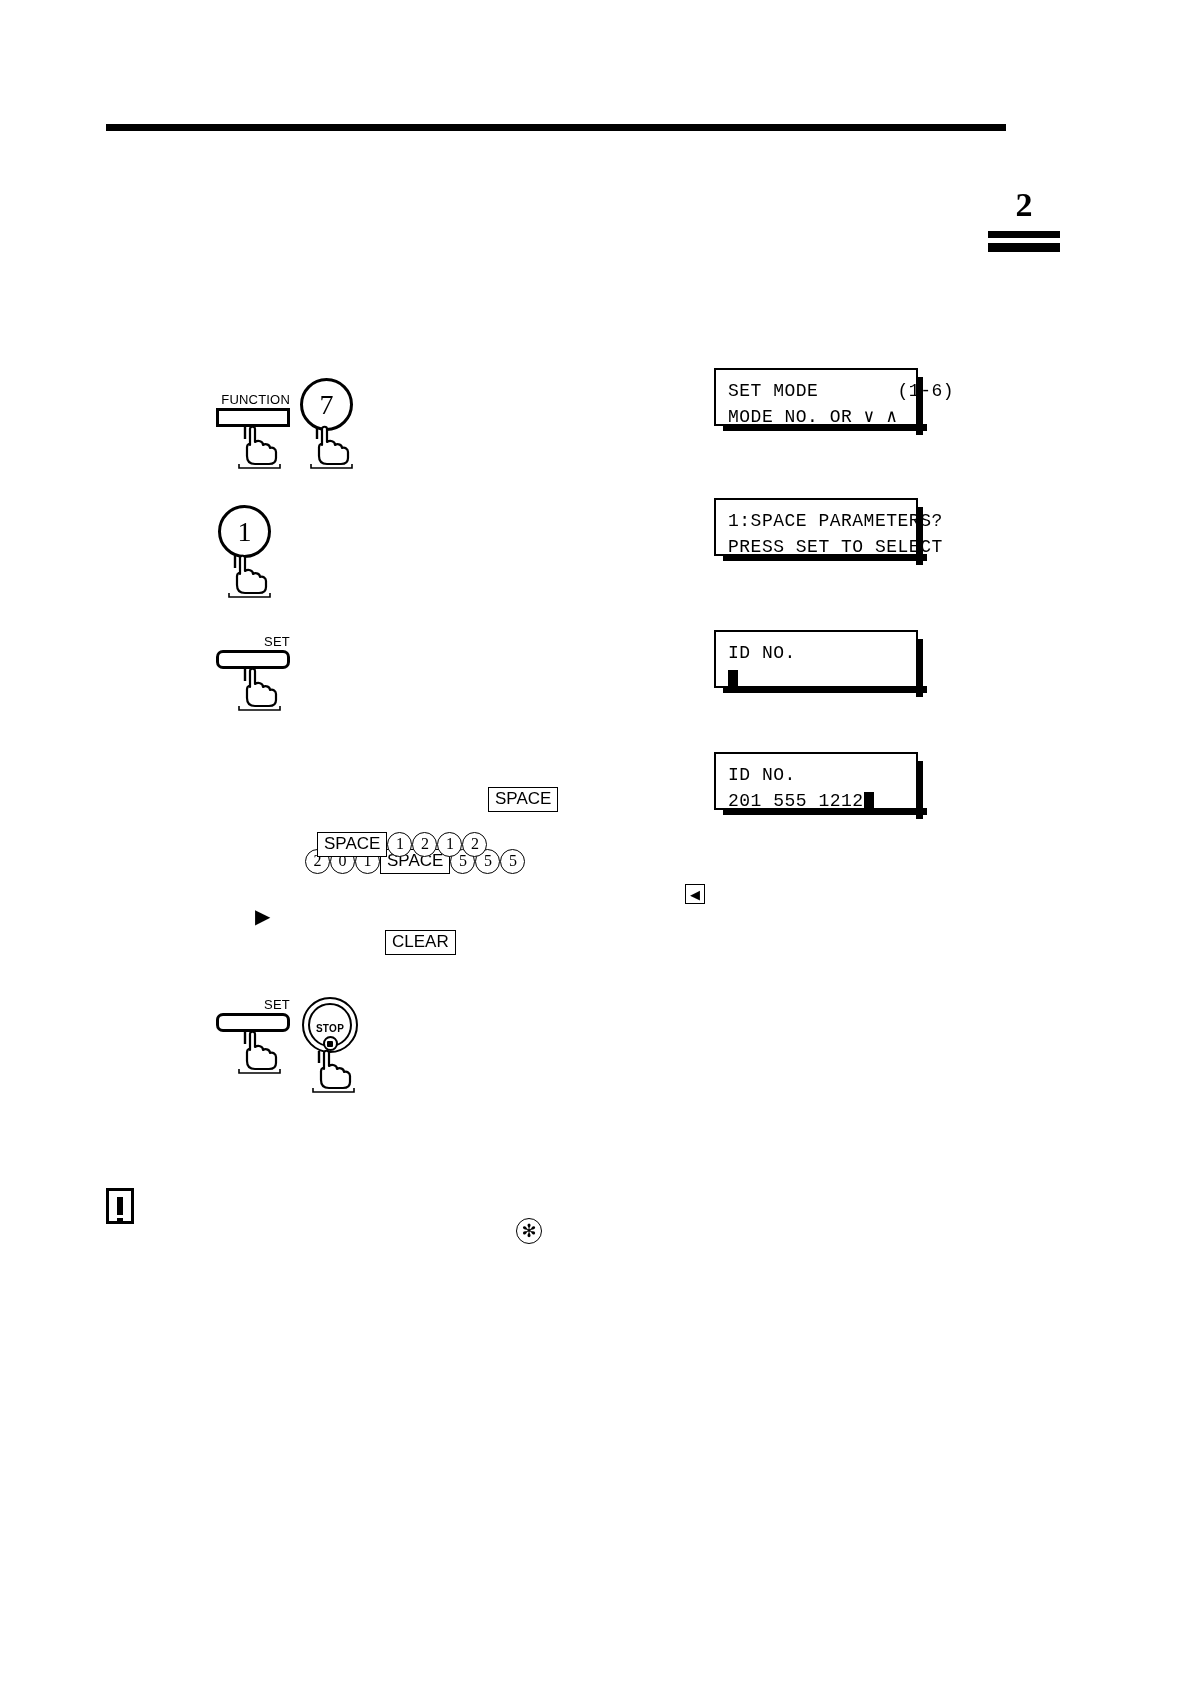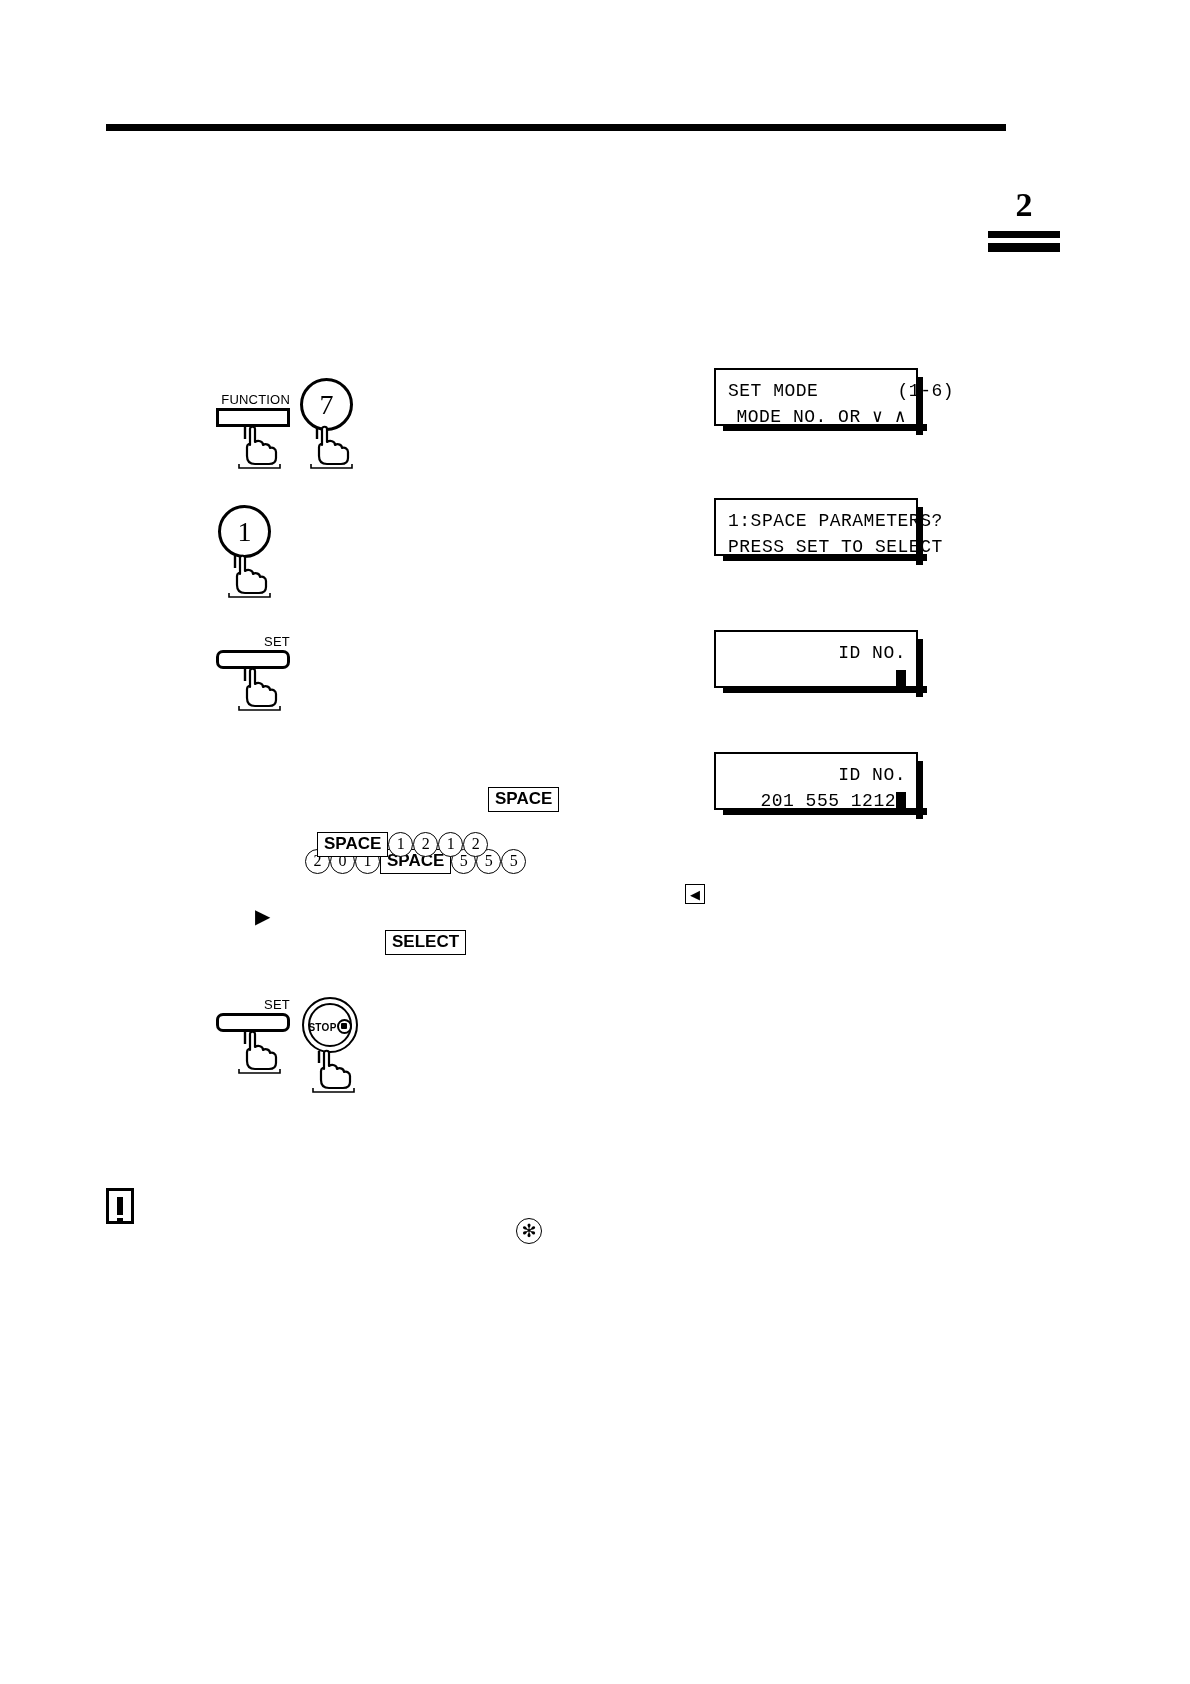--- a/index.html
+++ b/index.html
@@ -55,21 +55,20 @@
     position: absolute;
     border: 2px solid #000;
     background: #fff;
     font-family: "Liberation Mono", monospace;
     font-size: 18px;
     line-height: 26px;
     letter-spacing: 0.5px;
     padding: 8px 10px 6px 12px;
     width: 204px;
     height: 58px;
-    text-align: right;
   }
   .lcd::after {
     
     content: "";
     position: absolute;
     left: 7px;
     top: 100%;
     width: 204px;
     height: 7px;
     background: #000;
@@ -139,22 +138,23 @@
 
   
   .key-stop {
     width: 56px;
     height: 56px;
     border: 2px solid #000;
     border-radius: 50%;
     background: #fff;
     position: relative;
     display: flex;
+    flex-direction: column;
     align-items: center;
-    justify-content: center;
+    justify-content: flex-end;
   }
   .key-stop .inner-ring {
     position: absolute;
     left: 4px; top: 4px;
     width: 44px; height: 44px;
     border: 2px solid #000;
     border-radius: 50%;
   }
   .key-stop .stop-txt {
     font-size: 10px;
@@ -193,21 +193,20 @@
   
   .chip-box {
     display: inline-block;
     border: 1.5px solid #000;
     padding: 1px 6px 2px 6px;
     font-size: 17px;
     line-height: 20px;
     font-family: "Liberation Sans", sans-serif;
     background: #fff;
     vertical-align: middle;
-    font-weight: bold;
   }
   .chip-circle {
     display: inline-block;
     border: 1.5px solid #000;
     border-radius: 50%;
     width: 25px;
     height: 25px;
     text-align: center;
     font-size: 16px;
     line-height: 22px;
@@ -407,21 +406,21 @@
 
 <div class="arrow-boxed" style="left:685px; top:884px;">
   <span>◀</span>
 </div>
 
 <div class="arrow-glyph" style="left:255px; top:906px;">
   <span>▶</span>
 </div>
 
 <div class="chip-row" style="left:385px; top:930px;">
-  <span class="chip-box">SELECT</span>
+  <span class="chip-box">CLEAR</span>
 </div>
 
 <div class="keygroup" style="left:216px; top:997px;">
   <div class="key-rect-wrap">
     <div class="key-rect-label">SET</div>
     <div class="key-rect rounded"></div>
   </div>
   <div class="hand" style="margin-left:16px;">
     <svg width="58" height="44" viewBox="0 0 58 44">
       <path d="M13 2 L13 14" stroke="#000" stroke-width="2.4" fill="none"></path>

